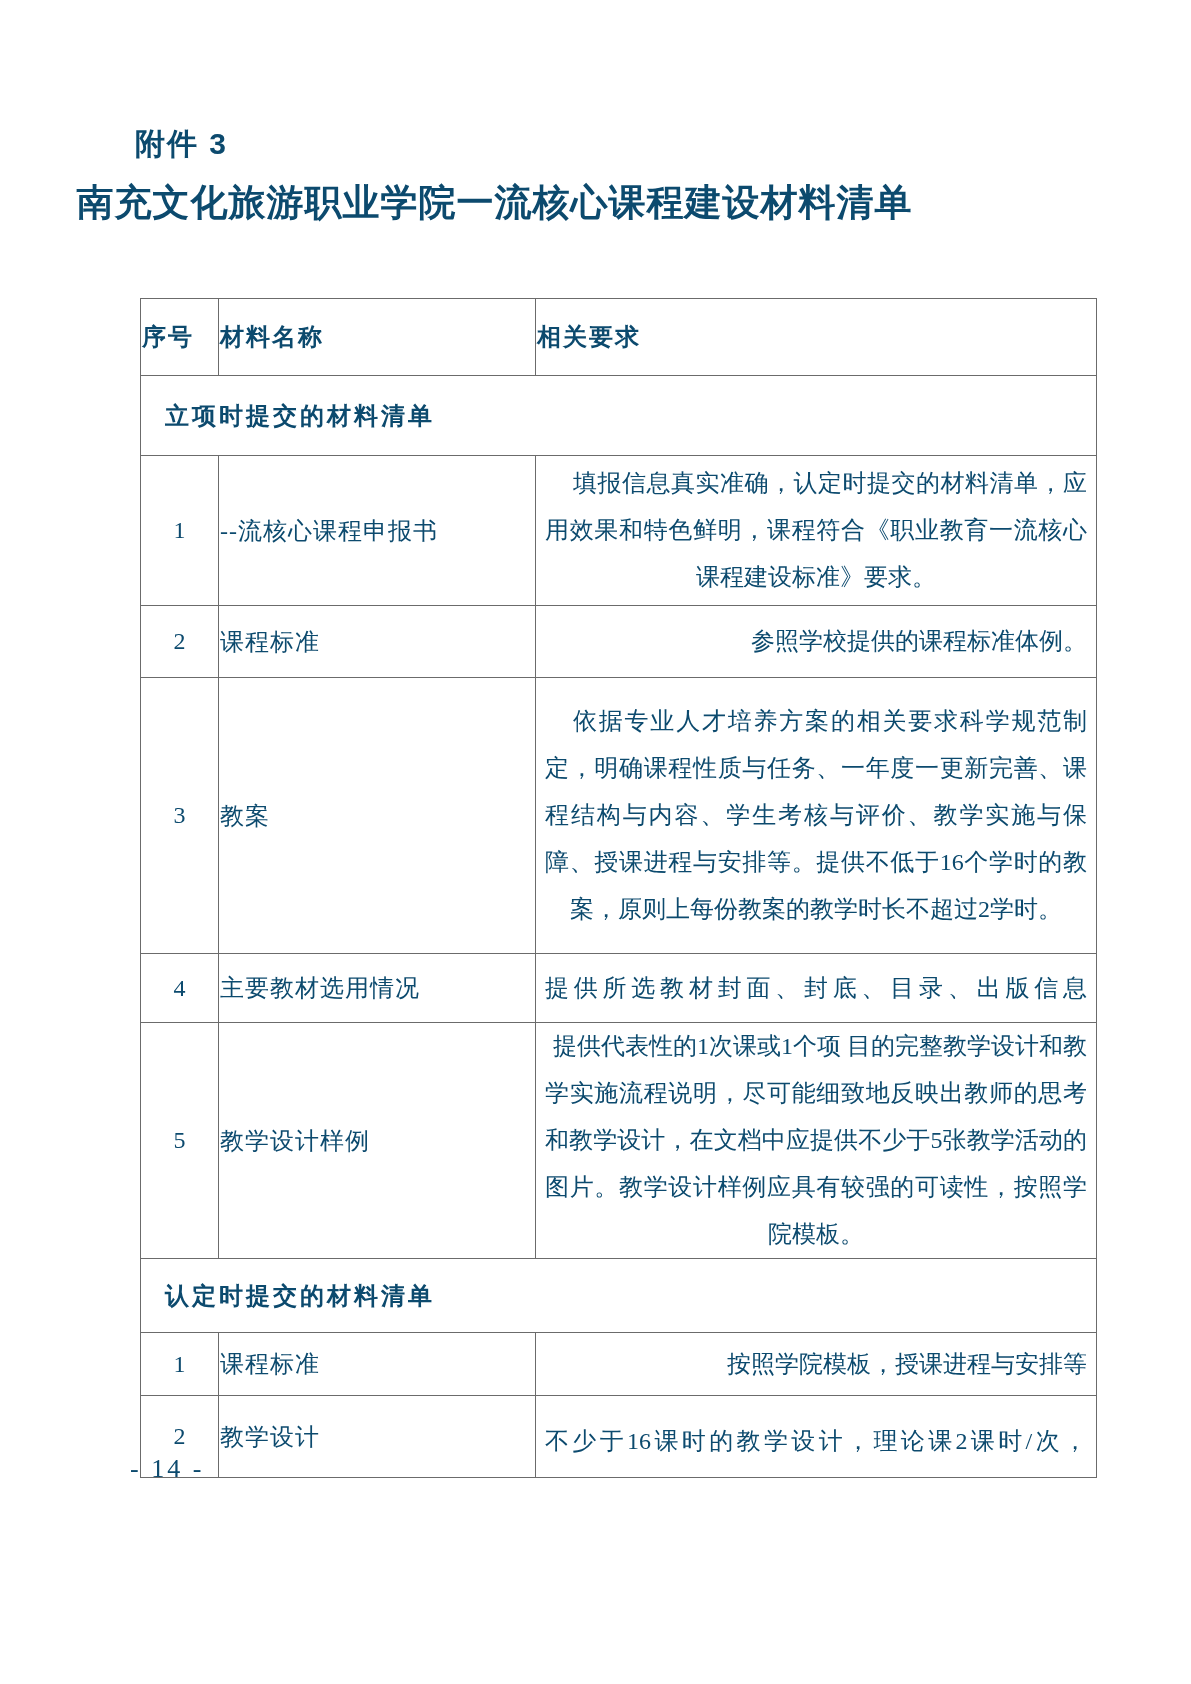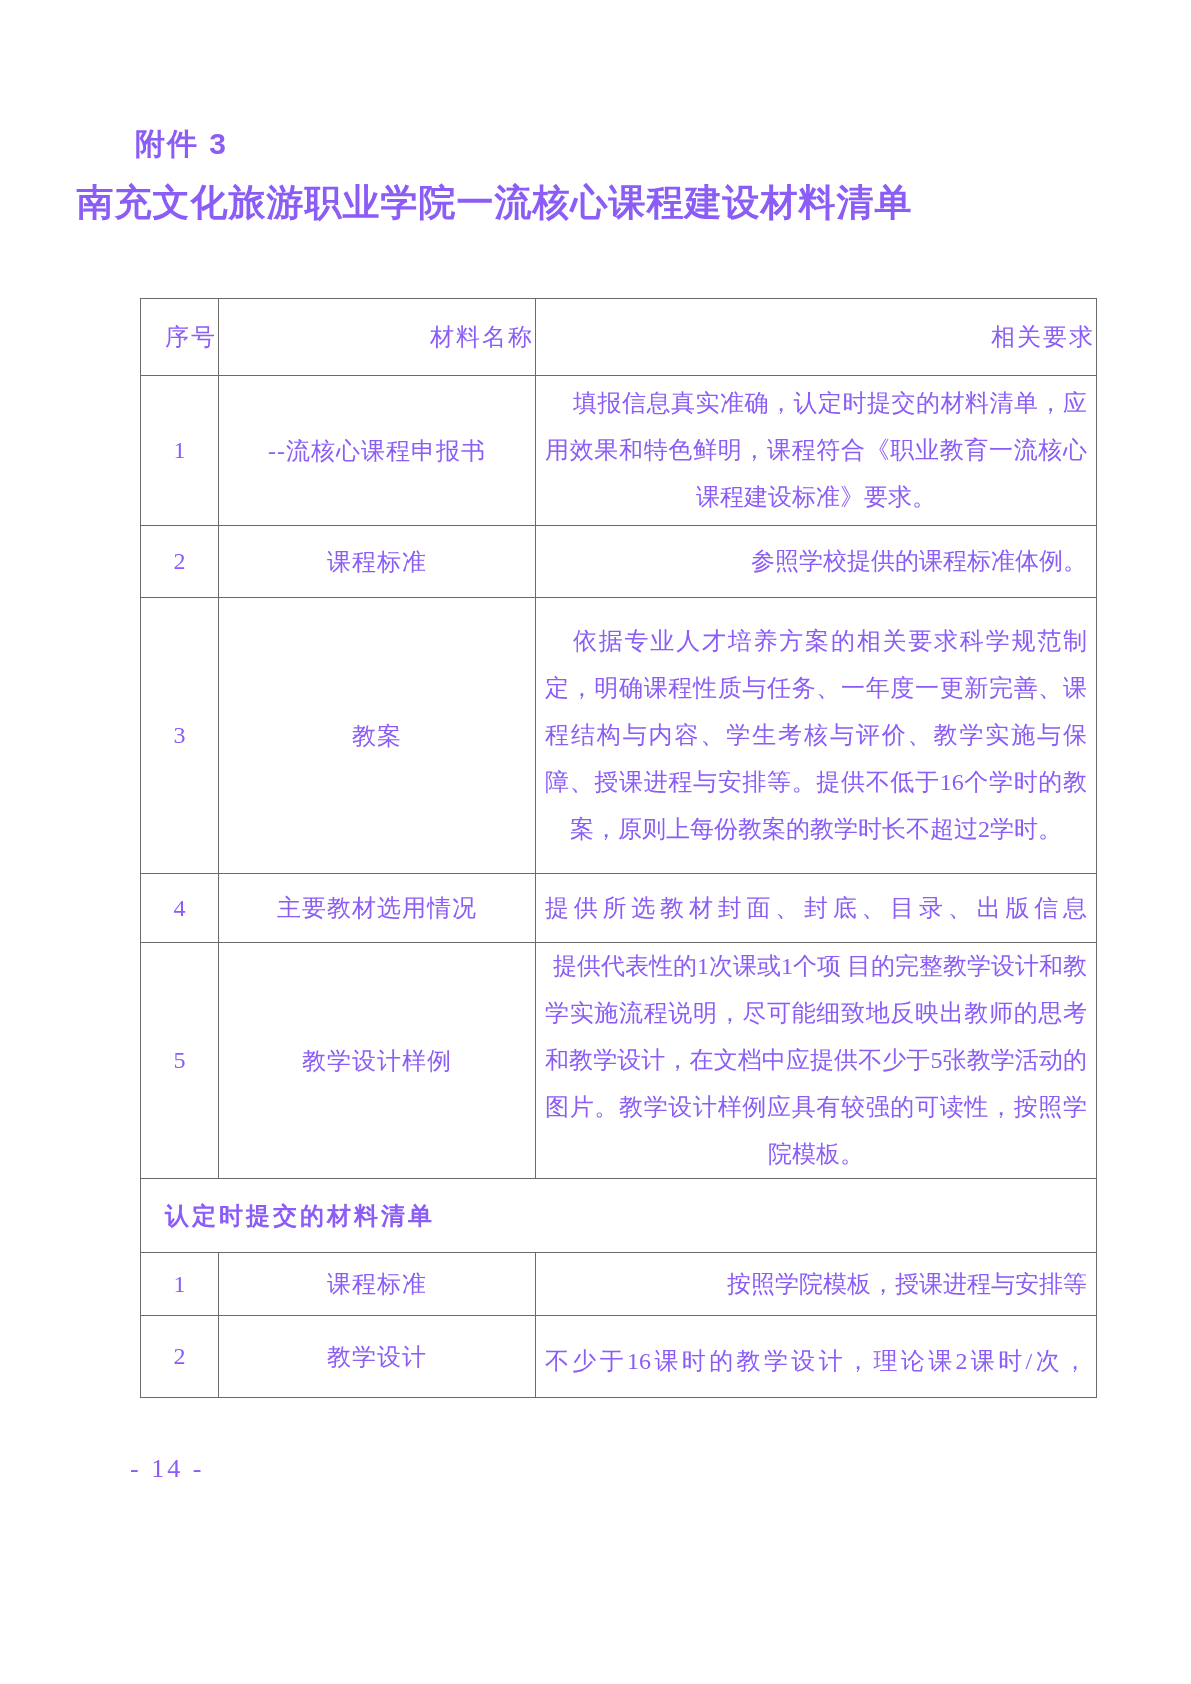--- a/index.html
+++ b/index.html
@@ -3,21 +3,21 @@
 <meta charset="utf-8">
 <style>
   html,body{margin:0;padding:0;background:#e8e8e8;}
   .page{
     position:relative;
     width:1191px;height:1684px;
     background:#ffffff;
     margin:0 auto;
     overflow:hidden;
     font-family:"Liberation Serif", serif;
-    color:#8b5cf6;
+    color:#0c4a6e;
   }
   .attachment{
     position:absolute;left:135px;top:124px;
     font-family:"Liberation Sans", sans-serif;
     font-weight:bold;font-size:30px;letter-spacing:2px;
   }
   .doc-title{
     position:absolute;left:0;top:178px;width:989px;margin:0;
     text-align:center;
     font-family:"Liberation Sans", sans-serif;
@@ -39,28 +39,28 @@
   tr.rh77{height:77px;}
   tr.rh80{height:80px;}
   tr.rh150{height:150px;}
   tr.rh72{height:72px;}
   tr.rh276{height:276px;}
   tr.rh69{height:69px;}
   tr.rh236{height:236px;}
   tr.rh74{height:74px;}
   tr.rh63{height:63px;}
   tr.rh82{height:82px;}
-  .hc{text-align:right;font-size:26px;letter-spacing:2px;}
+  .hc{text-align:left;font-size:26px;letter-spacing:2px;font-weight:bold;}
   .section-cell{
     font-weight:bold;font-size:28px;
     padding-left:24px;letter-spacing:3px;
     text-align:left;
   }
   .num-cell{text-align:center;font-size:26px;}
-  .name-cell{text-align:center;letter-spacing:1px;}
+  .name-cell{text-align:left;letter-spacing:1px;}
   .req{padding:0 9px;line-height:47px;text-justify:inter-character;}
   .req-para{
     text-align:justify;
     text-align-last:center;
     text-indent:28px;
   }
   .req-para.small-indent{text-indent:8px;}
   .req-center{text-align:right;}
   .req-fill{text-align:justify;text-align-last:justify;}
   .req-top{
@@ -90,20 +90,23 @@
         <col class="c3">
       </colgroup>
 
     <tbody>
         <tr class="rh77">
       <td class="hc">序号</td>
       <td class="hc">材料名称</td>
       <td class="hc">相关要求</td>
     </tr>
 
+    <tr class="rh80">
+      <td class="section-cell" colspan="3">立项时提交的材料清单</td>
+    </tr>
 
     <tr class="rh150">
       <td class="num-cell">1</td>
       <td class="name-cell">--流核心课程申报书</td>
       <td class="req req-para">填报信息真实准确，认定时提交的材料清单，应用效果和特色鲜明，课程符合《职业教育一流核心课程建设标准》要求。</td>
     </tr>
 
     <tr class="rh72">
       <td class="num-cell">2</td>
       <td class="name-cell">课程标准</td>

